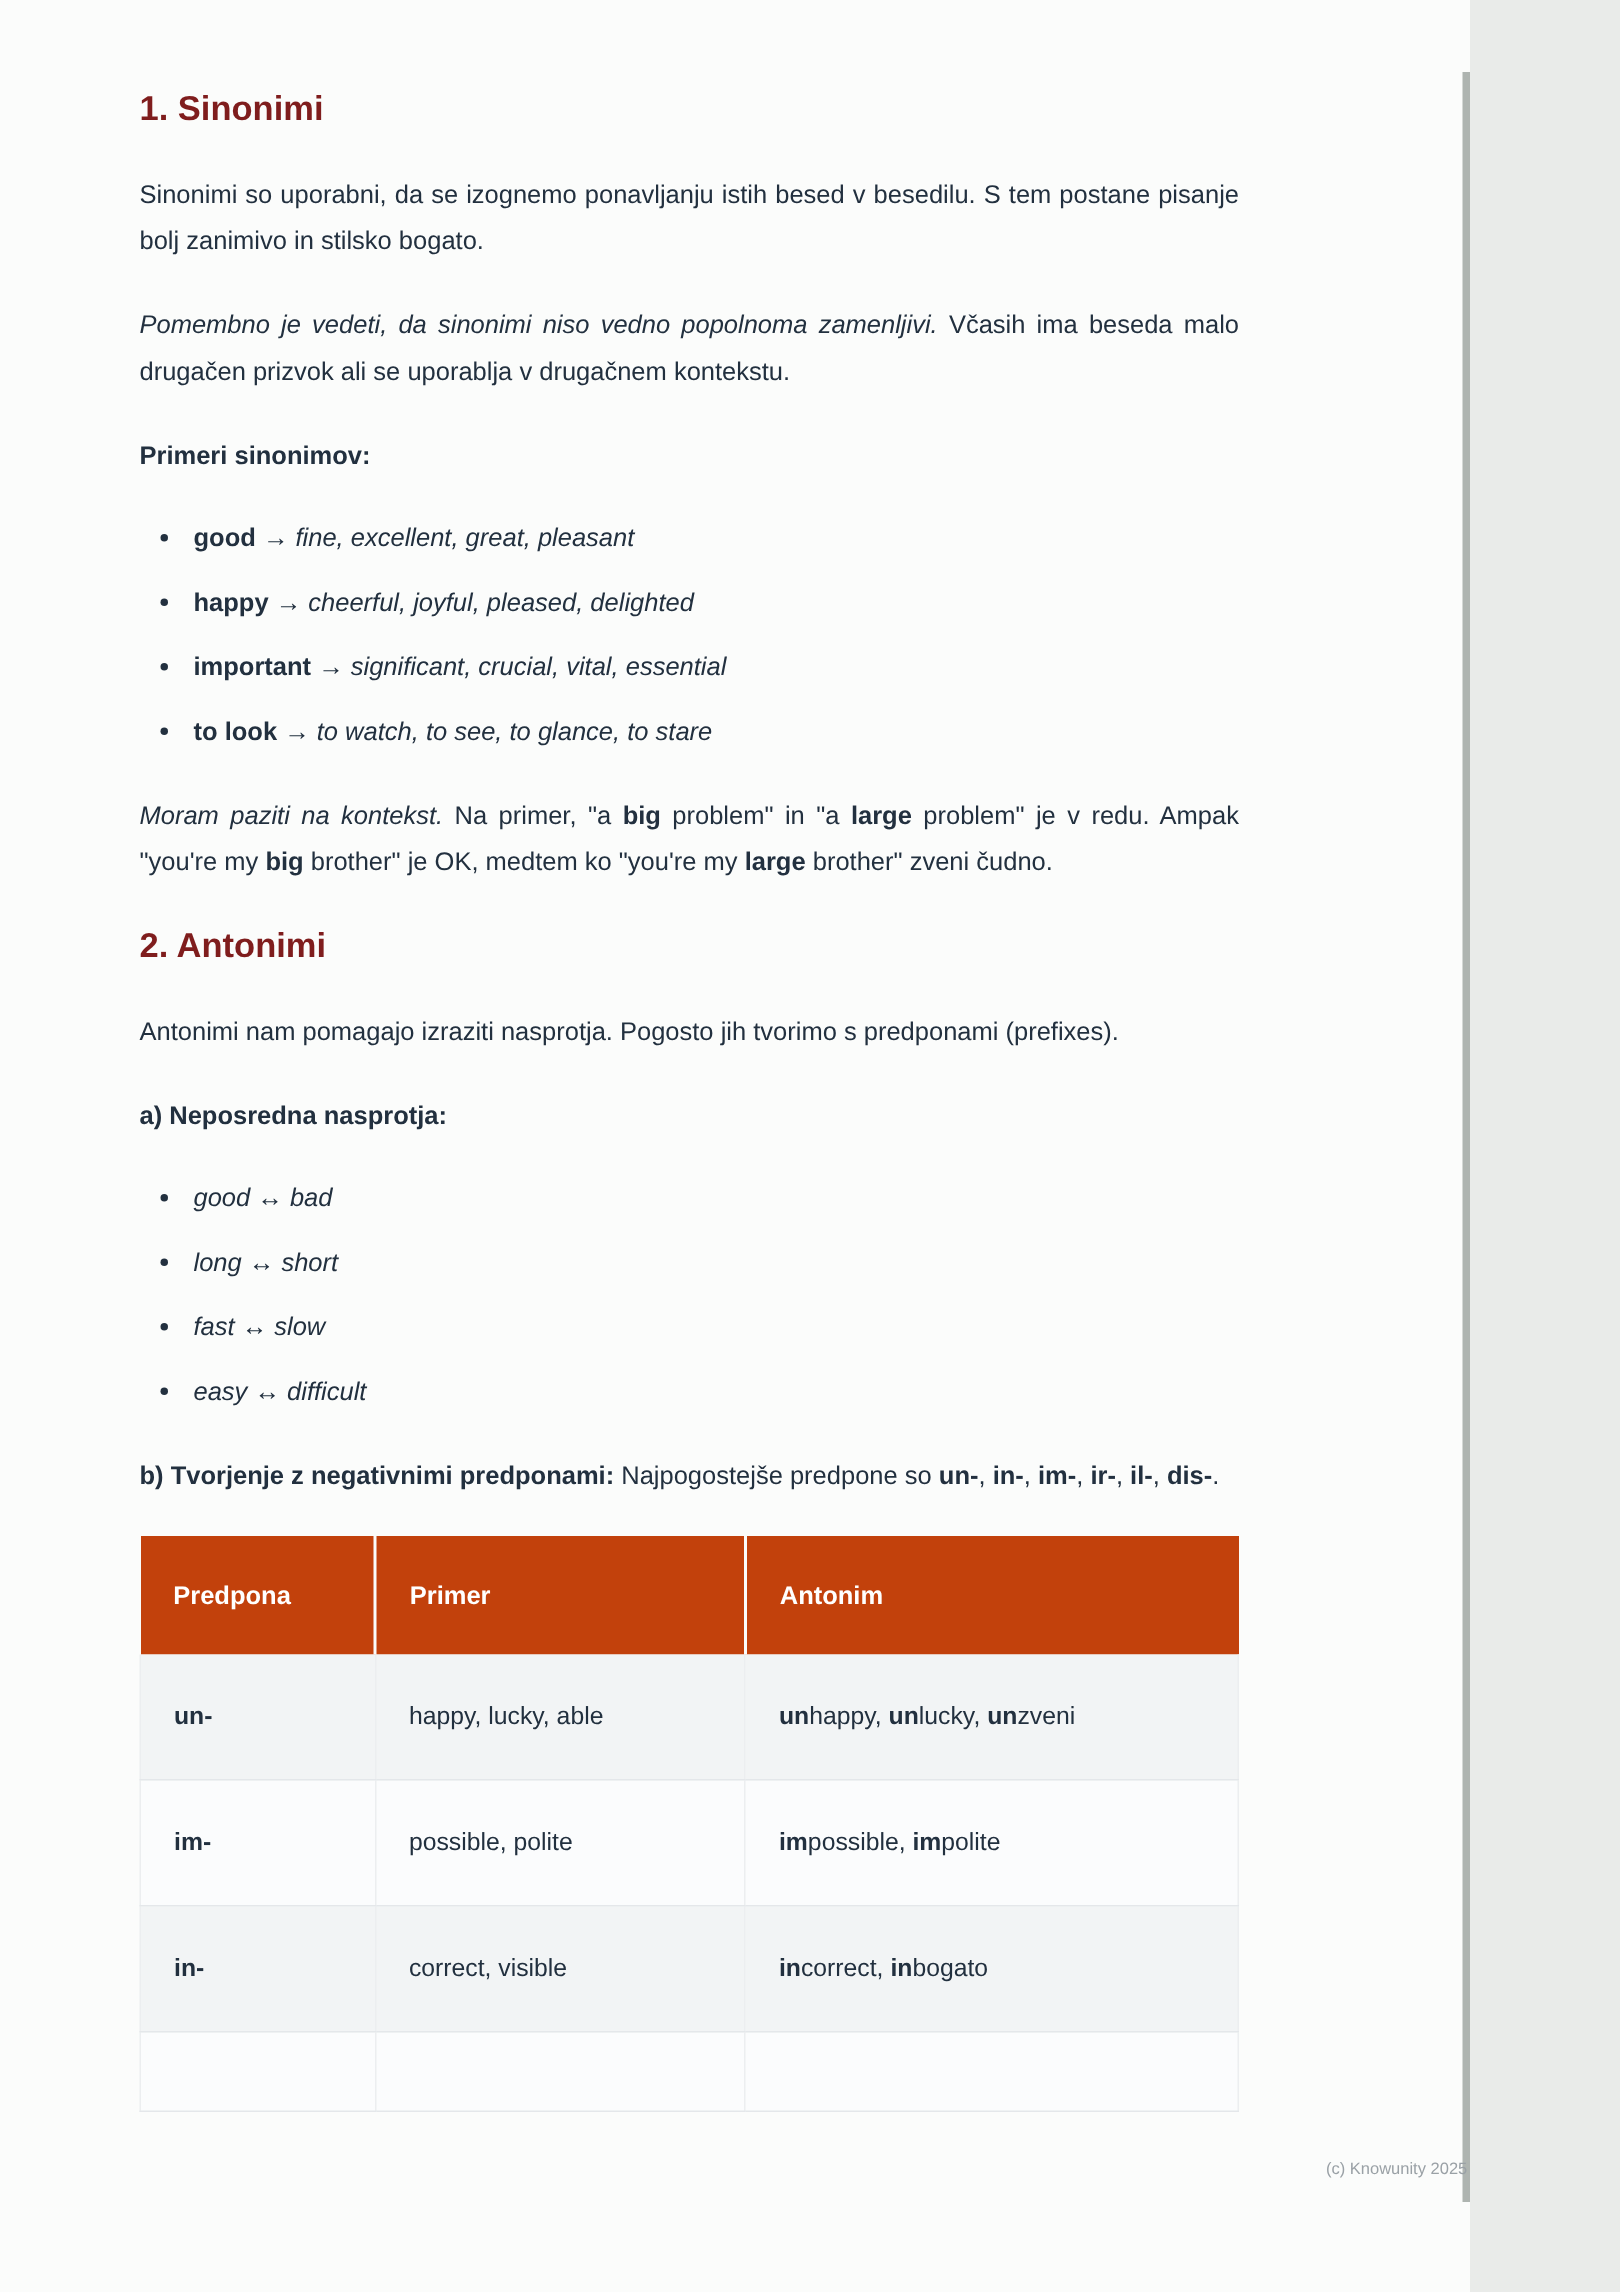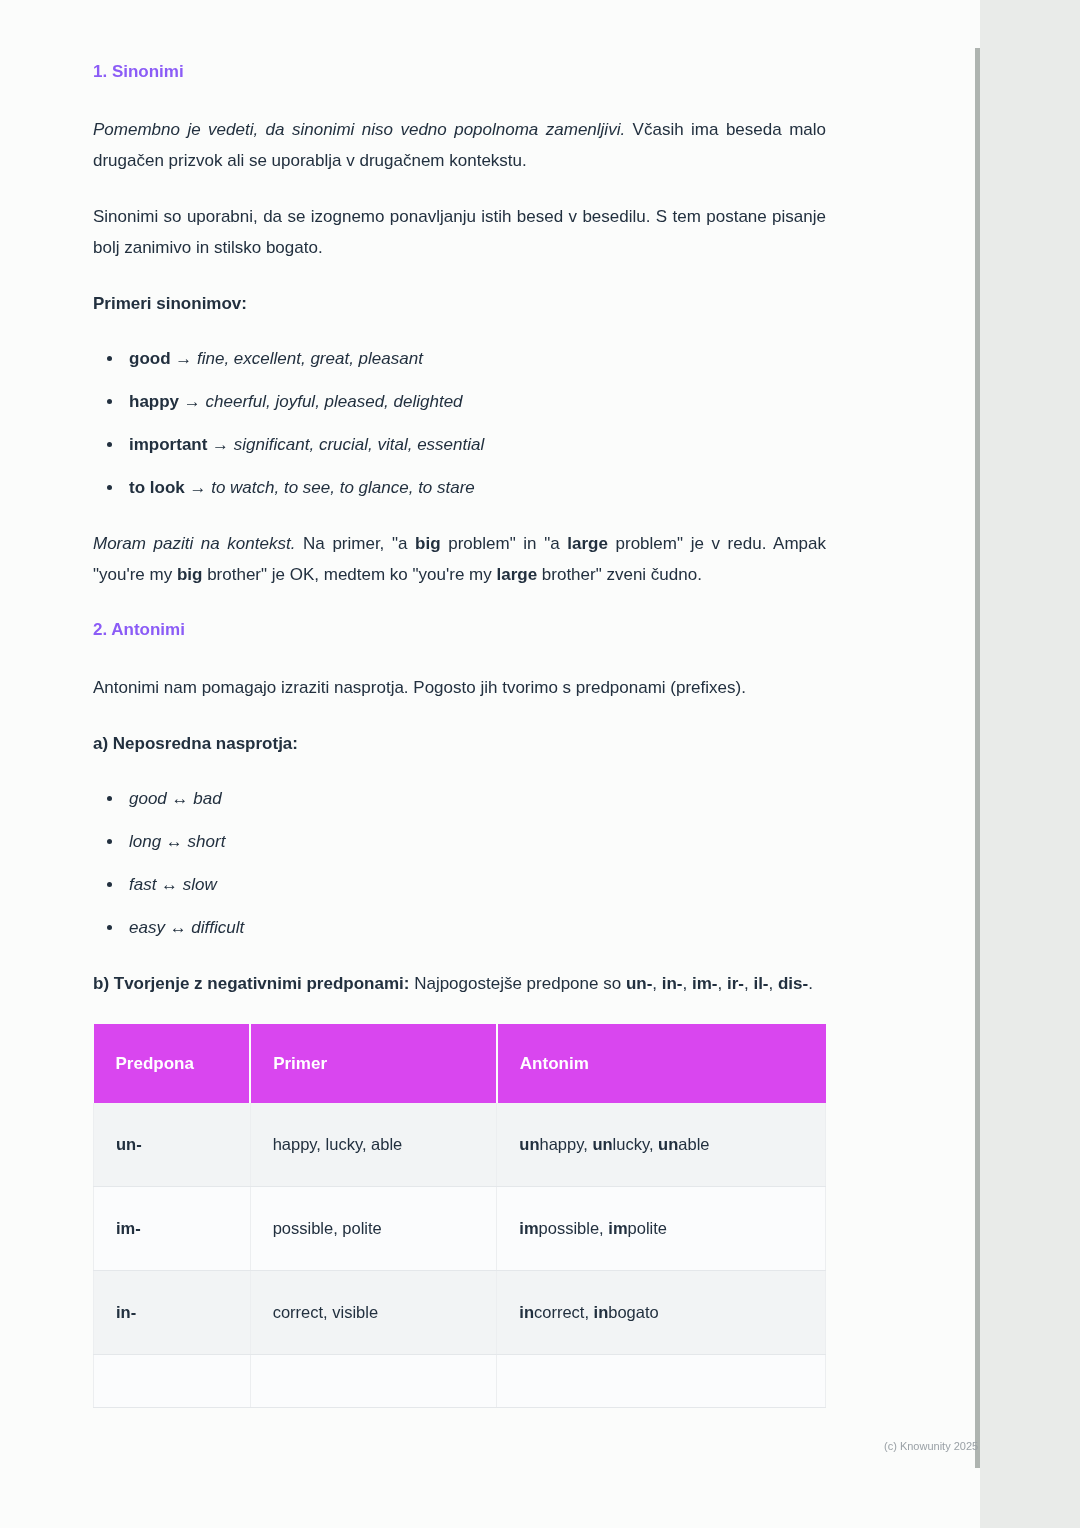--- a/index.html
+++ b/index.html
@@ -29,24 +29,24 @@
     background: #aeb4b0;
   }
   .content {
     position: absolute;
     left: 93px; top: 57px;
     width: 733px;
     font-size: 17px;
     line-height: 31px;
   }
   .sec-heading {
-    font-size: 17px;
+    font-size: 23px;
     line-height: 30px;
     font-weight: 700;
-    color: #8b5cf6;
+    color: #7f1d1d;
     margin: 0 0 27px 0;
   }
   .sec-heading.mt { margin-top: 20px; }
   .para {
     text-align: justify;
     margin: 0 0 25px 0;
   }
   .label-para {
     font-weight: 700;
     margin: 0 0 24px 0;
@@ -61,21 +61,21 @@
     padding-left: 5px;
   }
   ul.blist li:last-child { margin-bottom: 0; }
   ul.blist { margin-bottom: 25px; }
   .prefix-table {
     width: 100%;
     border-collapse: collapse;
     margin-top: 9px;
   }
   .prefix-table th {
-    background: #d946ef;
+    background: #c2410c;
     color: #ffffff;
     font-weight: 700;
     text-align: left;
     font-size: 17px;
     padding: 24px 22px;
     border-right: 2px solid #fbfcfb;
   }
   .prefix-table th:last-child { border-right: none; }
   .prefix-table col.c1 { width: 21.4%; }
   .prefix-table col.c2 { width: 33.7%; }
@@ -105,23 +105,23 @@
 
 <div class="root">
 
   <div class="gutter"></div>
   <div class="scroll-thumb"></div>
 
   <div class="content">
 
     <h1 class="sec-heading">1. Sinonimi</h1>
 
+    <p class="para"><span>Sinonimi so uporabni, da se izognemo ponavljanju istih besed v besedilu. S tem postane pisanje bolj zanimivo in stilsko bogato.</span></p>
+
     <p class="para"><span style="font-style: italic;">Pomembno je vedeti, da sinonimi niso vedno popolnoma zamenljivi.</span><span> Včasih ima beseda malo drugačen prizvok ali se uporablja v drugačnem kontekstu.</span></p>
-
-    <p class="para"><span>Sinonimi so uporabni, da se izognemo ponavljanju istih besed v besedilu. S tem postane pisanje bolj zanimivo in stilsko bogato.</span></p>
 
     <p class="label-para"><span style="font-weight: 700; text-align: right;">Primeri sinonimov:</span></p>
 
     <ul class="blist">
       <li><span style="font-weight: 700;">good</span><span> → </span><span style="font-style: italic;">fine, excellent, great, pleasant</span></li>
       <li><span style="font-weight: 700;">happy</span><span> → </span><span style="font-style: italic;">cheerful, joyful, pleased, delighted</span></li>
       <li><span style="font-weight: 700;">important</span><span> → </span><span style="font-style: italic;">significant, crucial, vital, essential</span></li>
       <li><span style="font-weight: 700;">to look</span><span> → </span><span style="font-style: italic;">to watch, to see, to glance, to stare</span></li>
     </ul>
 
@@ -152,21 +152,21 @@
         <tr>
           <th>Predpona</th>
           <th>Primer</th>
           <th>Antonim</th>
         </tr>
       </thead>
       <tbody>
         <tr>
           <td><span style="font-weight: 700;">un-</span></td>
           <td><span>happy, lucky, able</span></td>
-          <td><span style="font-weight: 700;">un</span><span>happy, </span><span style="font-weight: 700;">un</span><span>lucky, </span><span style="font-weight: 700;">un</span><span>able</span></td>
+          <td><span style="font-weight: 700;">un</span><span>happy, </span><span style="font-weight: 700;">un</span><span>lucky, </span><span style="font-weight: 700;">un</span><span>zveni</span></td>
         </tr>
         <tr>
           <td><span style="font-weight: 700;">im-</span></td>
           <td><span>possible, polite</span></td>
           <td><span style="font-weight: 700;">im</span><span>possible, </span><span style="font-weight: 700;">im</span><span>polite</span></td>
         </tr>
         <tr>
           <td><span style="font-weight: 700;">in-</span></td>
           <td><span>correct, visible</span></td>
           <td><span style="font-weight: 700;">in</span><span>correct, </span><span style="font-weight: 700;">in</span><span>bogato</span></td>

